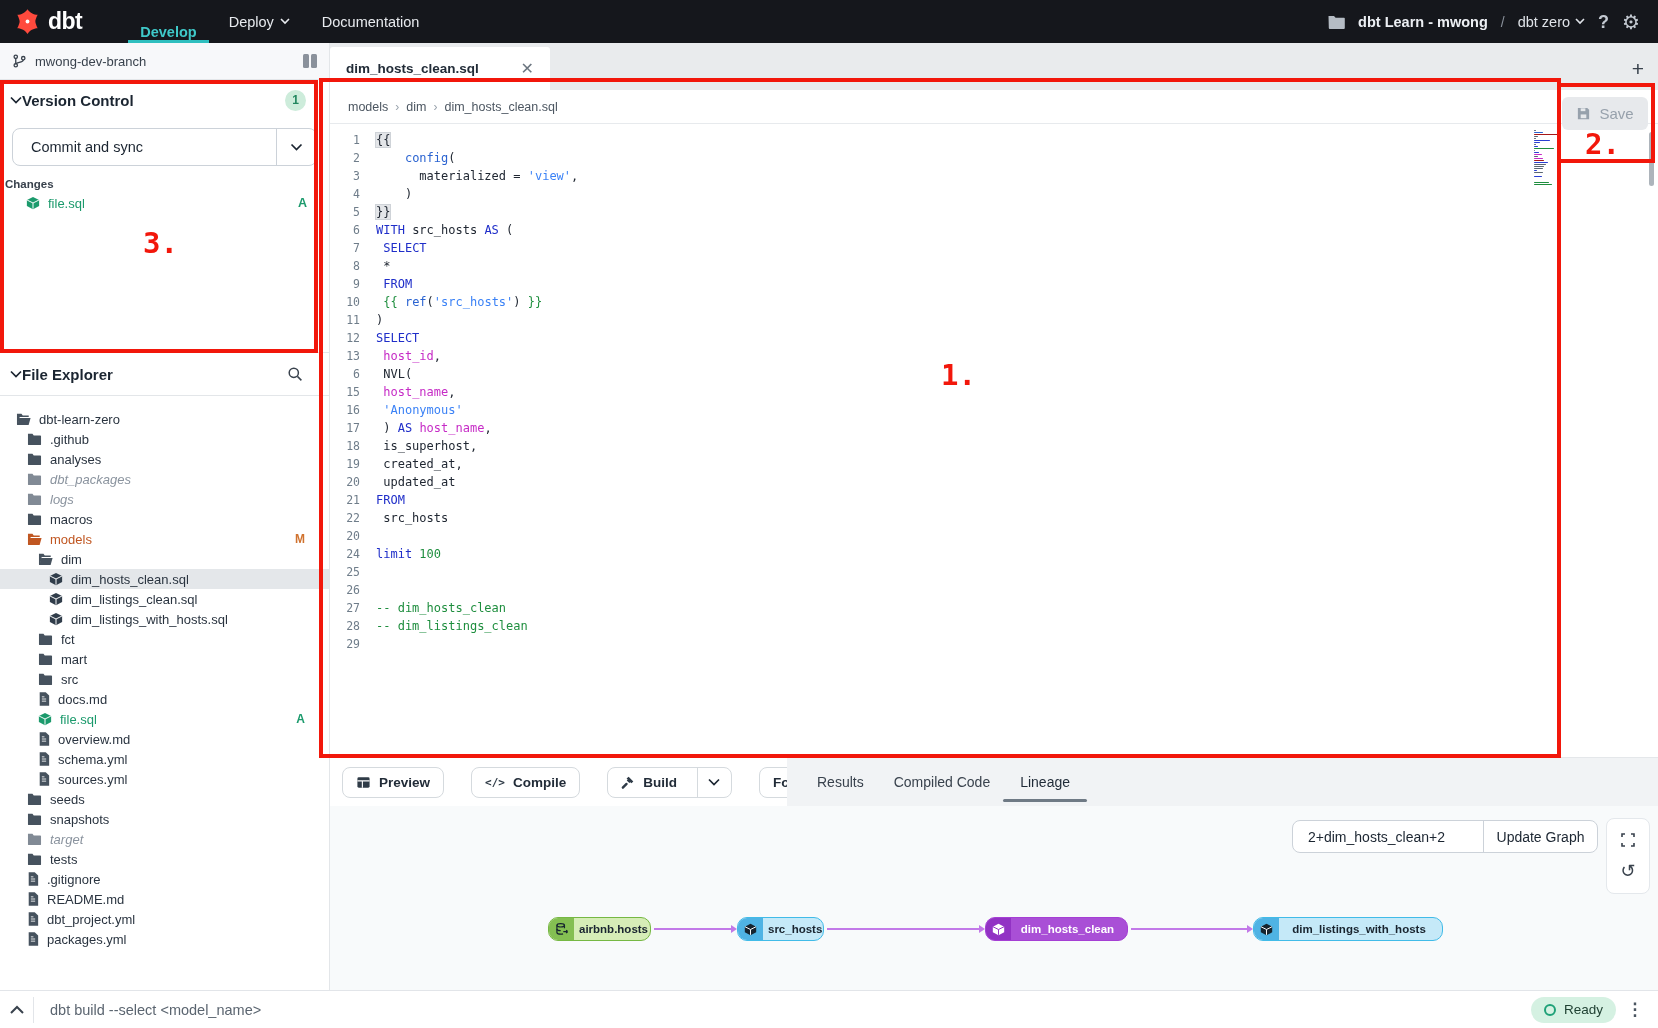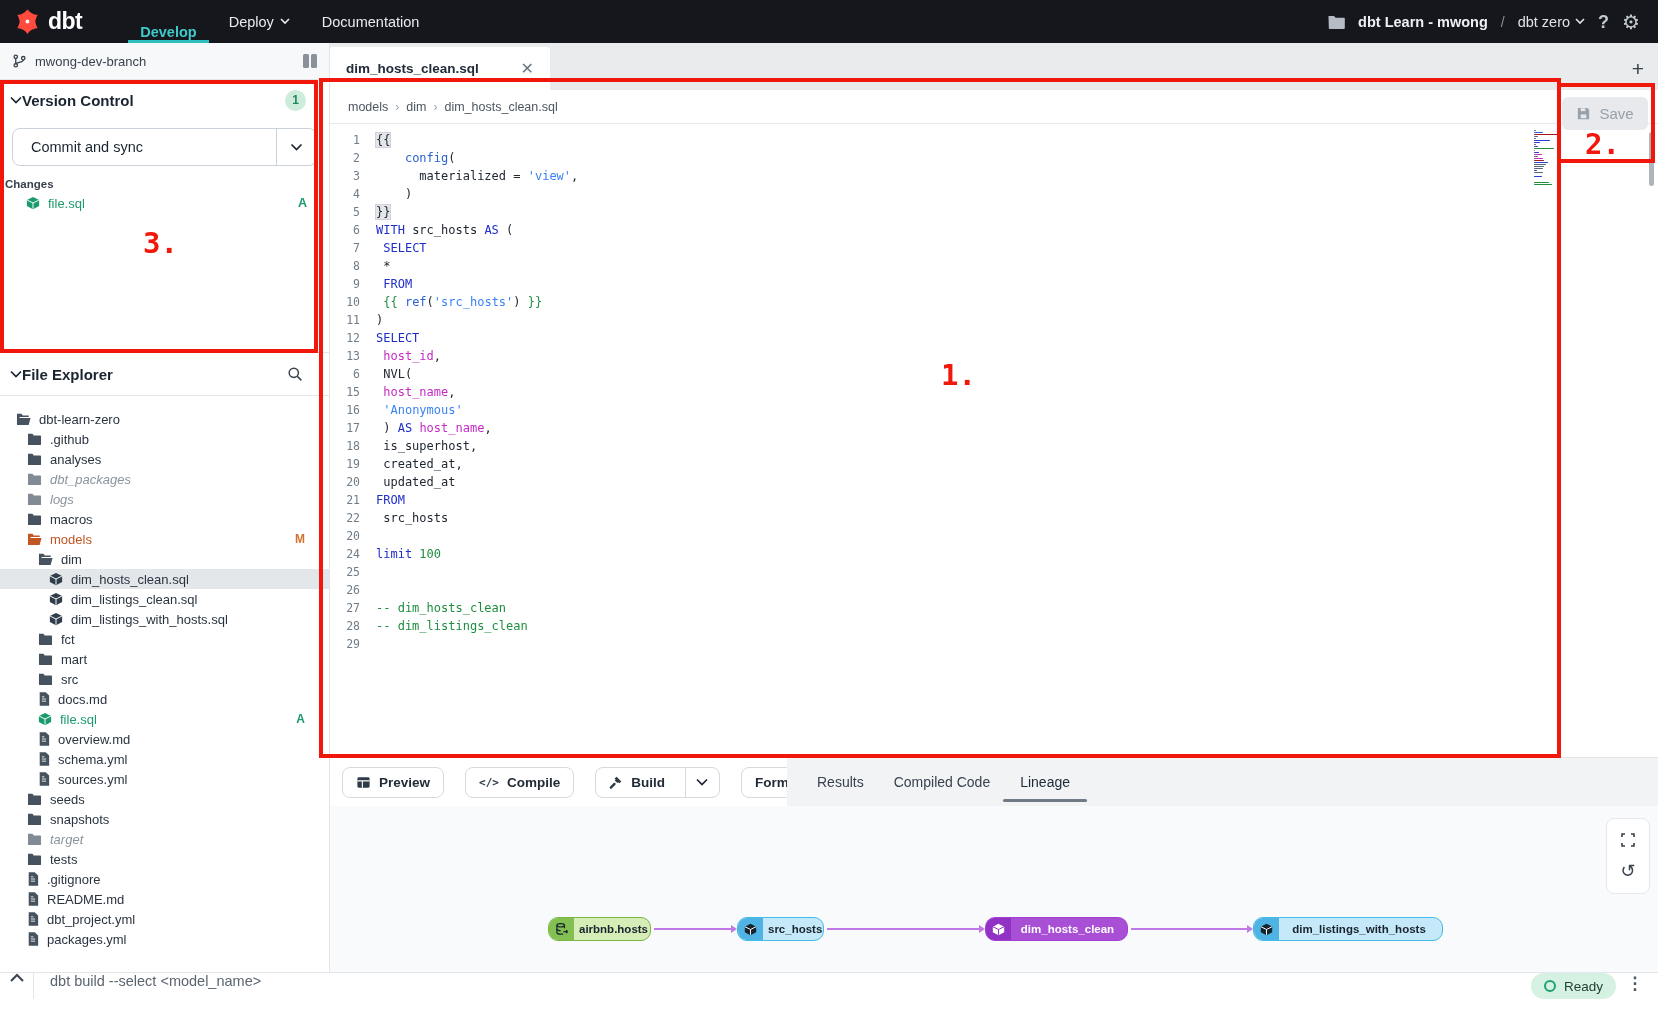--- a/index.html
+++ b/index.html
@@ -85,21 +85,21 @@
 .t-s { color:#3b82f6; } .t-m { color:#c62bc6; } .t-g { color:#1e8e3e; }
 .t-hl { color:#212833; background:#e3e5e8; box-shadow:0 0 0 1px #cfd3d8; }
 .minimap { position:absolute; top:40px; right:96px; width:28px; }
 .mbar { height:1.3px; margin-bottom:0.7px; border-radius:1px; }
 .scrollthumb { position:absolute; right:4px; top:42px; width:5px; height:54px;
   background:#adb4bb; border-radius:3px; }
 
 
 .toolbar { position:absolute; top:714px; left:0; right:0; height:49px; border-top:1px solid #e4e7ea;
   background:#fff; display:flex; align-items:stretch; }
-.toolbar-left { width:457px; display:flex; align-items:center; gap:21px; padding-left:12px; }
+.toolbar-left { width:457px; display:flex; align-items:center; gap:27px; padding-left:12px; }
 .tbtn { height:31px; border:1px solid #d5dade; border-radius:8px; background:#fff;
   display:flex; align-items:center; padding:0 13px; font-size:13.5px; font-weight:bold;
   color:#222c38; gap:8px; cursor:pointer; white-space:nowrap; }
 .tbtn-split { padding:0; }
 .tbtn-split .tmain { display:flex; align-items:center; gap:8px; padding:0 12px; height:100%; }
 .tbtn-split .tchev { width:34px; height:100%; border-left:1px solid #d5dade;
   display:flex; align-items:center; justify-content:center; }
 .code-glyph { font-family:"DejaVu Sans Mono",monospace; font-size:11px; font-weight:bold; color:#2f3b47; }
 .toolbar-right { flex:1; background:#f1f3f5; display:flex; align-items:center; gap:30px; padding-left:30px; }
 .ptab { font-size:14px; color:#39424d; height:100%; display:flex; align-items:center;
@@ -129,22 +129,22 @@
 .n-green .node-icon { background:#84bf52; }
 .n-blue { border-color:#41bbe8; background:#c5e9f8; color:#19242f; }
 .n-blue .node-icon { background:#4fb3e4; }
 .n-purple { border-color:#a53fd4; background:#a94fd6; color:#fff; }
 .n-purple .node-icon { background:#9232c4; }
 .edge { position:absolute; top:122px; height:1.5px; background:#c279e8; z-index:1; }
 .edge::after { content:""; position:absolute; right:-6px; top:-3.2px; width:0; height:0;
   border-left:6px solid #c279e8; border-top:4px solid transparent; border-bottom:4px solid transparent; }
 
 
-.bottombar { position:absolute; left:0; right:0; bottom:0; height:56px; background:#fff;
-  border-top:1px solid #e2e5e9; display:flex; align-items:flex-start; z-index:5; }
+.bottombar { position:absolute; left:0; right:0; bottom:0; height:38px; background:#fff;
+  border-top:1px solid #e2e5e9; display:flex; align-items:center; z-index:5; }
 .collapse-chevron { width:33px; display:flex; justify-content:center; cursor:pointer; }
 .cmd-divider { width:1px; height:26px; background:#e2e5e9; }
 .cmd-text { padding-left:16px; font-size:14.5px; color:#5b6570; flex:1; }
 .ready-pill { display:flex; align-items:center; gap:8px; background:#d5f1e2; border-radius:13px;
   height:26px; padding:0 13px; font-size:13.5px; color:#204133; }
 .ready-dot { width:12px; height:12px; border:2px solid #1fa178; border-radius:50%; }
 .kebab { width:38px; text-align:center; color:#4a5560; font-size:17px; font-weight:bold;
   margin-right:4px; cursor:pointer; }
 
 
@@ -700,20 +700,24 @@
       <div class="ptab">
           <span>Compiled Code</span>
         </div>
       <div class="ptab active">
           <span>Lineage</span>
         </div>
     </div>
   </div>
 
   <div class="lineage">
+    <div class="selector">
+      <div class="selector-input">2+dim_hosts_clean+2</div>
+      <div class="selector-btn">Update Graph</div>
+    </div>
     <div class="icon-stack">
       <svg width="16" height="16" viewBox="0 0 16 16" fill="none" stroke="#39424d" stroke-width="1.6">
         <path d="M2 5V2h3M11 2h3v3M14 11v3h-3M5 14H2v-3"></path>
       </svg>
       <span class="reset-glyph">↺</span>
     </div>
     <div class="graph" id="graph">
         <div class="edge" style="left: 324px; width: 77px;"></div>
         <div class="edge" style="left: 497px; width: 152px;"></div>
         <div class="edge" style="left: 801px; width: 116px;"></div>

